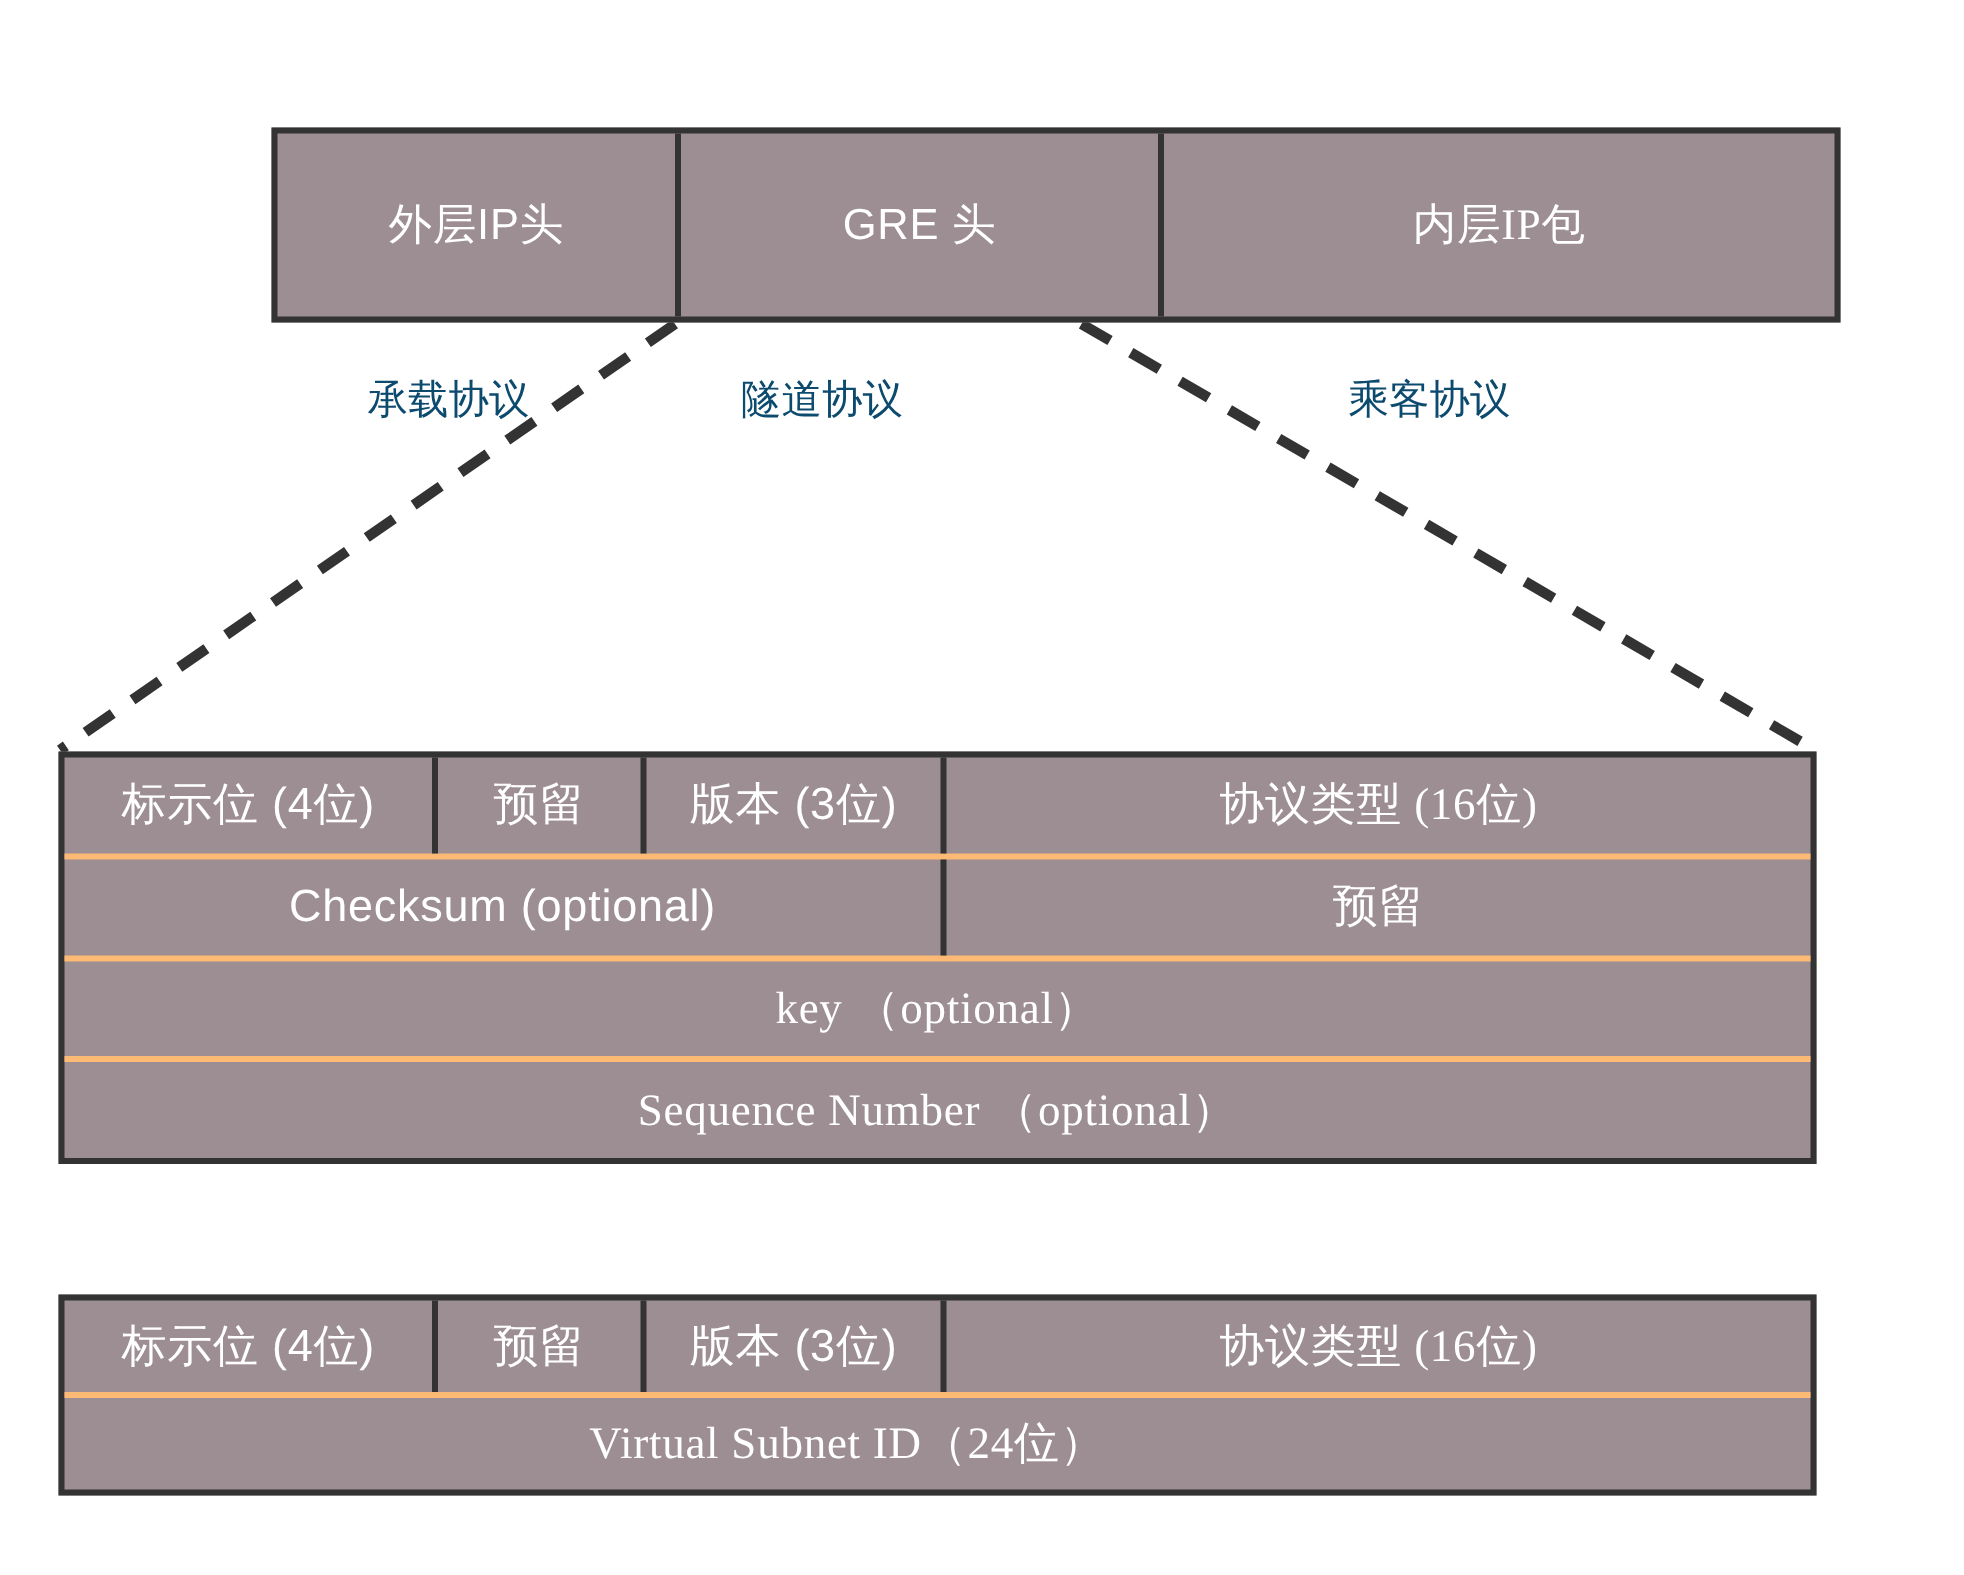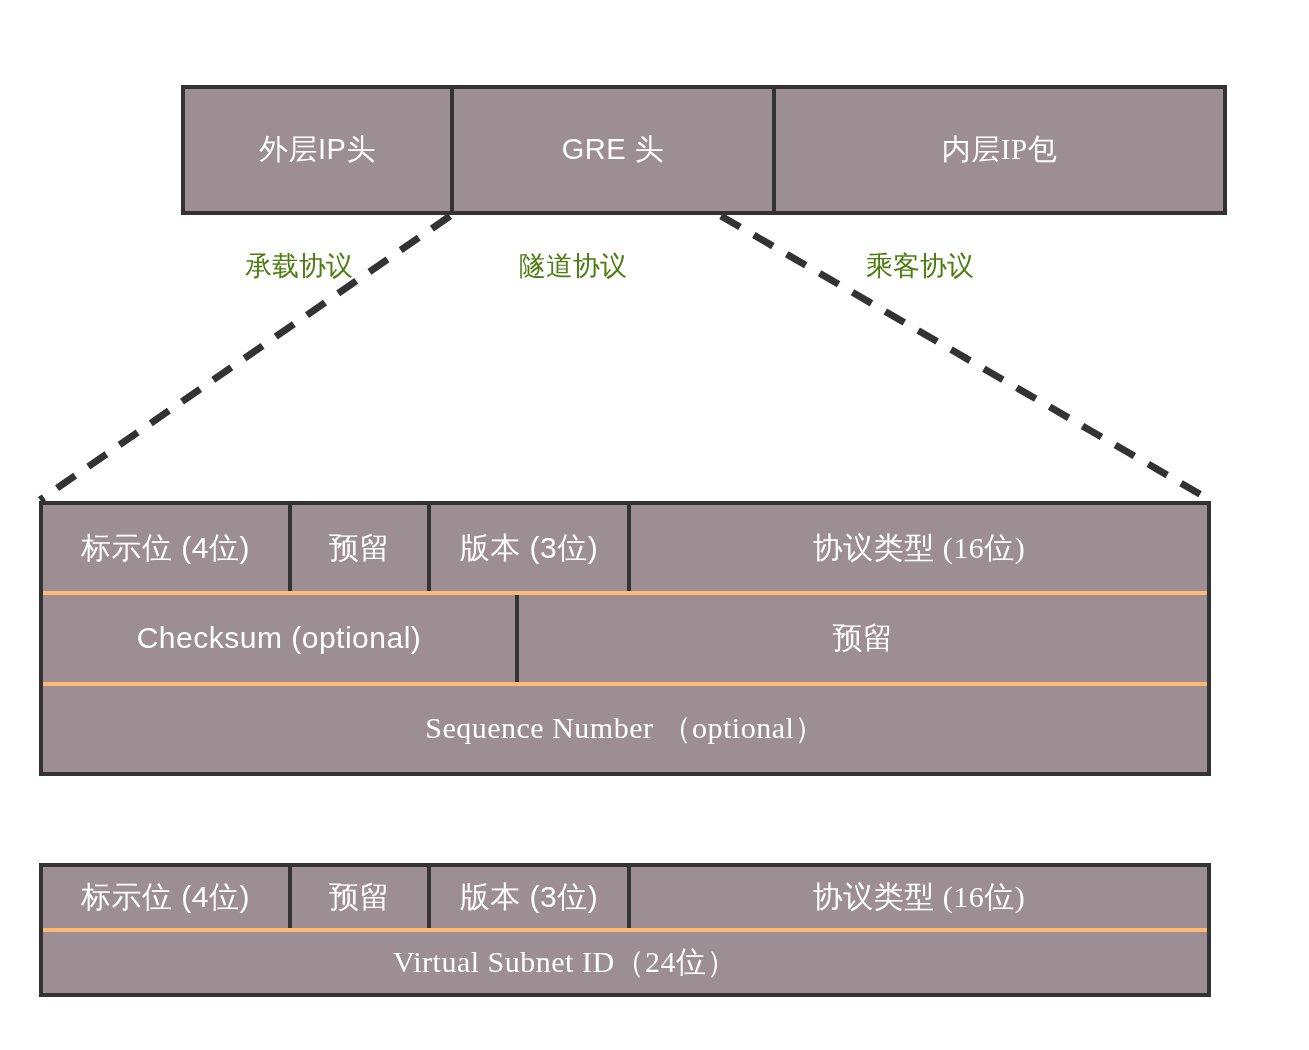--- a/index.html
+++ b/index.html
@@ -58,27 +58,27 @@
     width: 1046px;
     height: 130px;
   }
   #encap-table .packet-cell {
     font-size: 29px;
   }
 
   
   .role-label {
     position: absolute;
-    color: #4d7c0f;
+    color: #0c4a6e;
     font-size: 27px;
     white-space: nowrap;
   }
   #role-carrier   { left: 245px; top: 248px; }
-  #role-tunnel    { left: 519px; top: 248px; }
-  #role-passenger { left: 866px; top: 248px; text-align: right; }
+  #role-tunnel    { left: 494px; top: 248px; }
+  #role-passenger { left: 899px; top: 248px; text-align: right; }
 
   
   #connector-svg {
     position: absolute;
     left: 0;
     top: 0;
     width: 1309px;
     height: 1050px;
     pointer-events: none;
   }
@@ -90,21 +90,21 @@
     width: 1172px;
     height: 275px;
   }
   #gre-table .packet-cell {
     font-size: 30px;
   }
   #gre-flags      { width: 249px; }
   #gre-reserved0  { width: 139px; }
   #gre-version    { width: 200px; }
   #gre-prototype  { flex: 1 1 auto; }
-  #gre-checksum   { width: 476px; }
+  #gre-checksum   { width: 588px; }
   #gre-reserved1  { flex: 1 1 auto; }
   #gre-key        { flex: 1 1 auto; }
   #gre-seq        { flex: 1 1 auto; }
 
   
   #nvgre-table {
     left: 39px;
     top: 863px;
     width: 1172px;
     height: 134px;
@@ -146,20 +146,23 @@
     <div class="packet-cell" id="gre-reserved0">预留</div>
     <div class="packet-cell" id="gre-version">版本 (3位)</div>
     <div class="packet-cell" id="gre-prototype">协议类型 (16位)</div>
   </div>
 
   <div class="packet-row">
     <div class="packet-cell" id="gre-checksum">Checksum (optional)</div>
     <div class="packet-cell" id="gre-reserved1">预留</div>
   </div>
 
+  <div class="packet-row">
+    <div class="packet-cell" id="gre-key">key （optional）</div>
+  </div>
 
   <div class="packet-row">
     <div class="packet-cell" id="gre-seq">Sequence Number （optional）</div>
   </div>
 </div>
 
 <div class="packet-table" id="nvgre-table">
 
   <div class="packet-row">
     <div class="packet-cell" id="nvgre-flags">标示位 (4位)</div>

